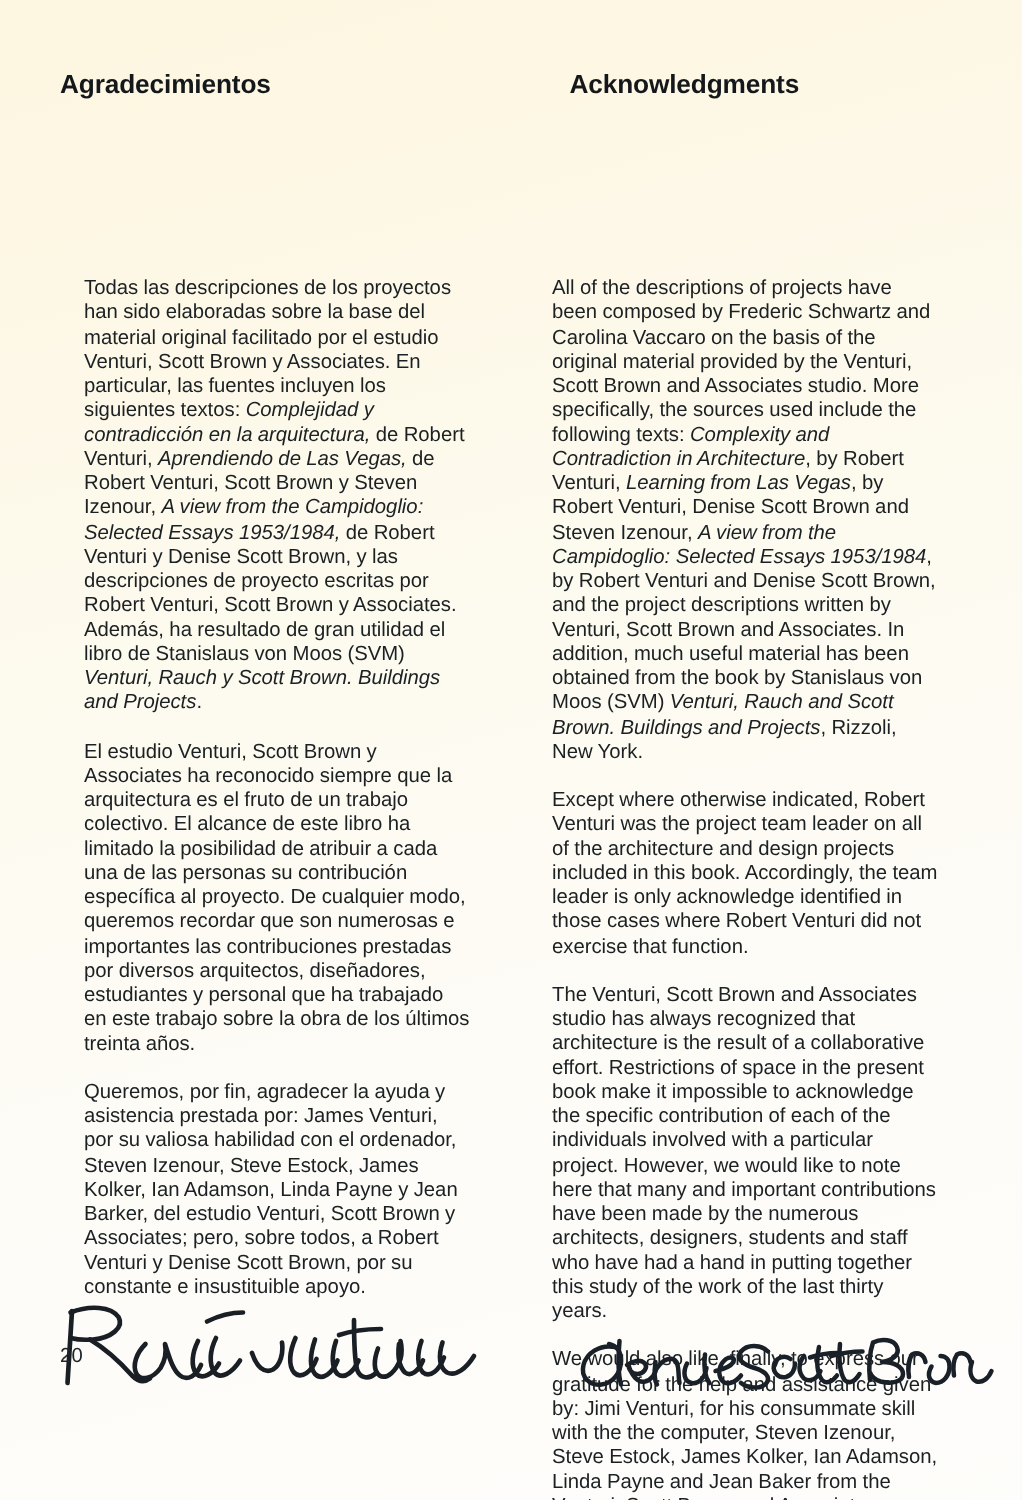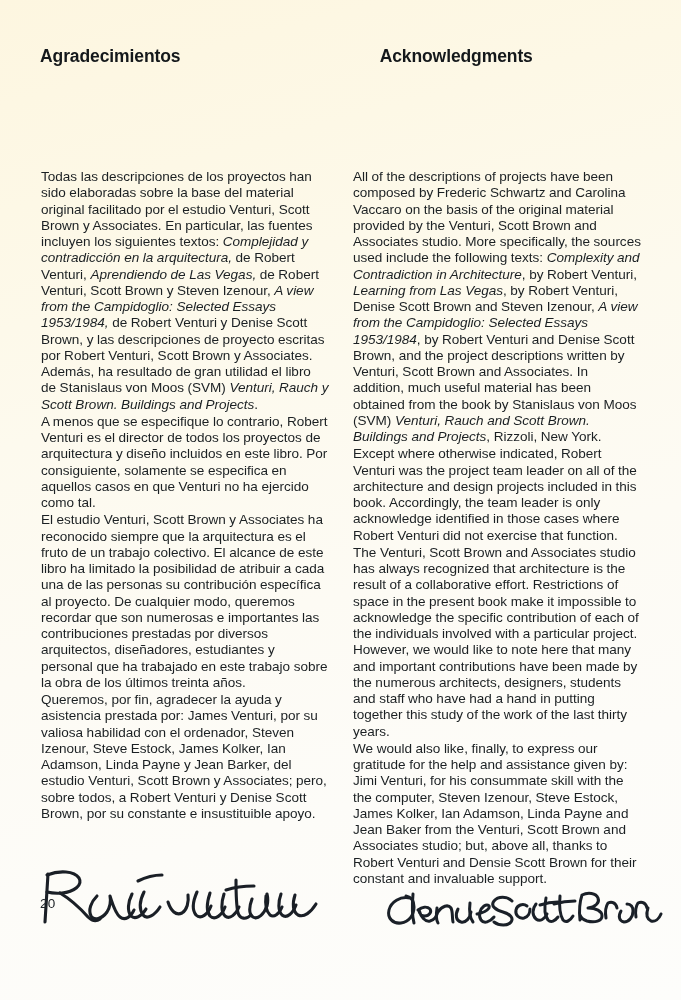--- a/index.html
+++ b/index.html
@@ -51,21 +51,21 @@
     top: 168px;
     left: 40px;
     width: 603px;
     display: flex;
     gap: 22px;
   }
   .col {
     width: 290px;
   }
   .col p {
-    margin: 1px;
+    margin: 16px;
     font-size: 13.55px;
     line-height: 16.25px;
     color: #1b2023;
     letter-spacing: -0.02px;
     text-align: left;
     word-spacing: -0.15px;
   }
   .col p i {
     font-style: italic;
   }
@@ -108,21 +108,20 @@
 
   <div class="headings">
     <div class="heading es">Agradecimientos</div>
     <div class="heading en">Acknowledgments</div>
   </div>
 
   <div class="columns">
 
     <div class="col">
       <p>Todas las descripciones de los proyectos han sido elaboradas sobre la base del material original facilitado por el estudio Venturi, Scott Brown y Associates. En particular, las fuentes incluyen los siguientes textos: <i>Complejidad y contradicción en la arquitectura,</i> de Robert Venturi, <i>Aprendiendo de Las Vegas,</i> de Robert Venturi, Scott Brown y Steven Izenour, <i>A view from the Campidoglio: Selected Essays 1953/1984,</i> de Robert Venturi y Denise Scott Brown, y las descripciones de proyecto escritas por Robert Venturi, Scott Brown y Associates. Además, ha resultado de gran utilidad  el libro de Stanislaus von Moos (SVM) <i>Venturi, Rauch y Scott Brown. Buildings and Projects</i>.</p>
-      <p>A menos que se especifique lo contrario, Robert Venturi es el director de todos los proyectos de arquitectura y diseño incluidos en este libro. Por consiguiente, solamente se especifica en aquellos casos en que Venturi no ha ejercido como tal.</p>
       <p>El estudio Venturi, Scott Brown y Associates ha reconocido siempre que la arquitectura es el fruto de un trabajo colectivo. El alcance de este libro ha limitado la posibilidad de atribuir a cada una de las personas su contribución específica al proyecto. De cualquier modo, queremos recordar que son numerosas e importantes las contribuciones prestadas por diversos arquitectos, diseñadores, estudiantes y personal que ha trabajado en este trabajo sobre la obra de los últimos treinta años.</p>
       <p>Queremos, por fin, agradecer la ayuda y asistencia prestada por: James Venturi, por su valiosa habilidad con el ordenador, Steven Izenour, Steve Estock, James Kolker, Ian Adamson, Linda Payne y Jean Barker, del estudio Venturi, Scott Brown y Associates; pero, sobre todos, a Robert Venturi y Denise Scott Brown, por su constante e insustituible apoyo.</p>
     </div>
 
     <div class="col">
       <p>All of the descriptions of projects have been composed by Frederic Schwartz and Carolina Vaccaro on the basis of the original material provided by the Venturi, Scott Brown and Associates studio. More specifically, the sources used include the following texts: <i>Complexity and Contradiction in Architecture</i>, by Robert Venturi, <i>Learning from Las Vegas</i>, by Robert Venturi, Denise Scott Brown and Steven Izenour, <i>A view from the Campidoglio: Selected Essays 1953/1984</i>, by Robert Venturi and Denise Scott Brown, and the project descriptions written by Venturi, Scott Brown and Associates. In addition, much useful material has been obtained from the book by Stanislaus von Moos (SVM) <i>Venturi, Rauch and Scott Brown. Buildings and Projects</i>, Rizzoli, New York.</p>
       <p>Except where otherwise indicated, Robert Venturi was the project team leader on all of the architecture and design projects included in this book. Accordingly, the team leader is only acknowledge identified in those cases where Robert Venturi did not exercise that function.</p>
       <p>The Venturi, Scott Brown and Associates studio has always recognized that architecture is the result of a collaborative effort. Restrictions of space in the present book make it impossible to acknowledge the specific contribution of each of the individuals involved with a particular project. However, we would like to note here that many and important contributions have been made by the numerous architects, designers, students and staff who have had a hand in putting together this study of the work of the last thirty years.</p>
       <p>We would also like, finally, to express our gratitude for the help and assistance given by: Jimi Venturi, for his consummate skill with the the computer, Steven Izenour, Steve Estock, James Kolker, Ian Adamson, Linda Payne and Jean Baker from the Venturi, Scott Brown and Associates studio; but, above all, thanks to Robert Venturi and Densie Scott Brown for their constant and invaluable support.</p>
     </div>

